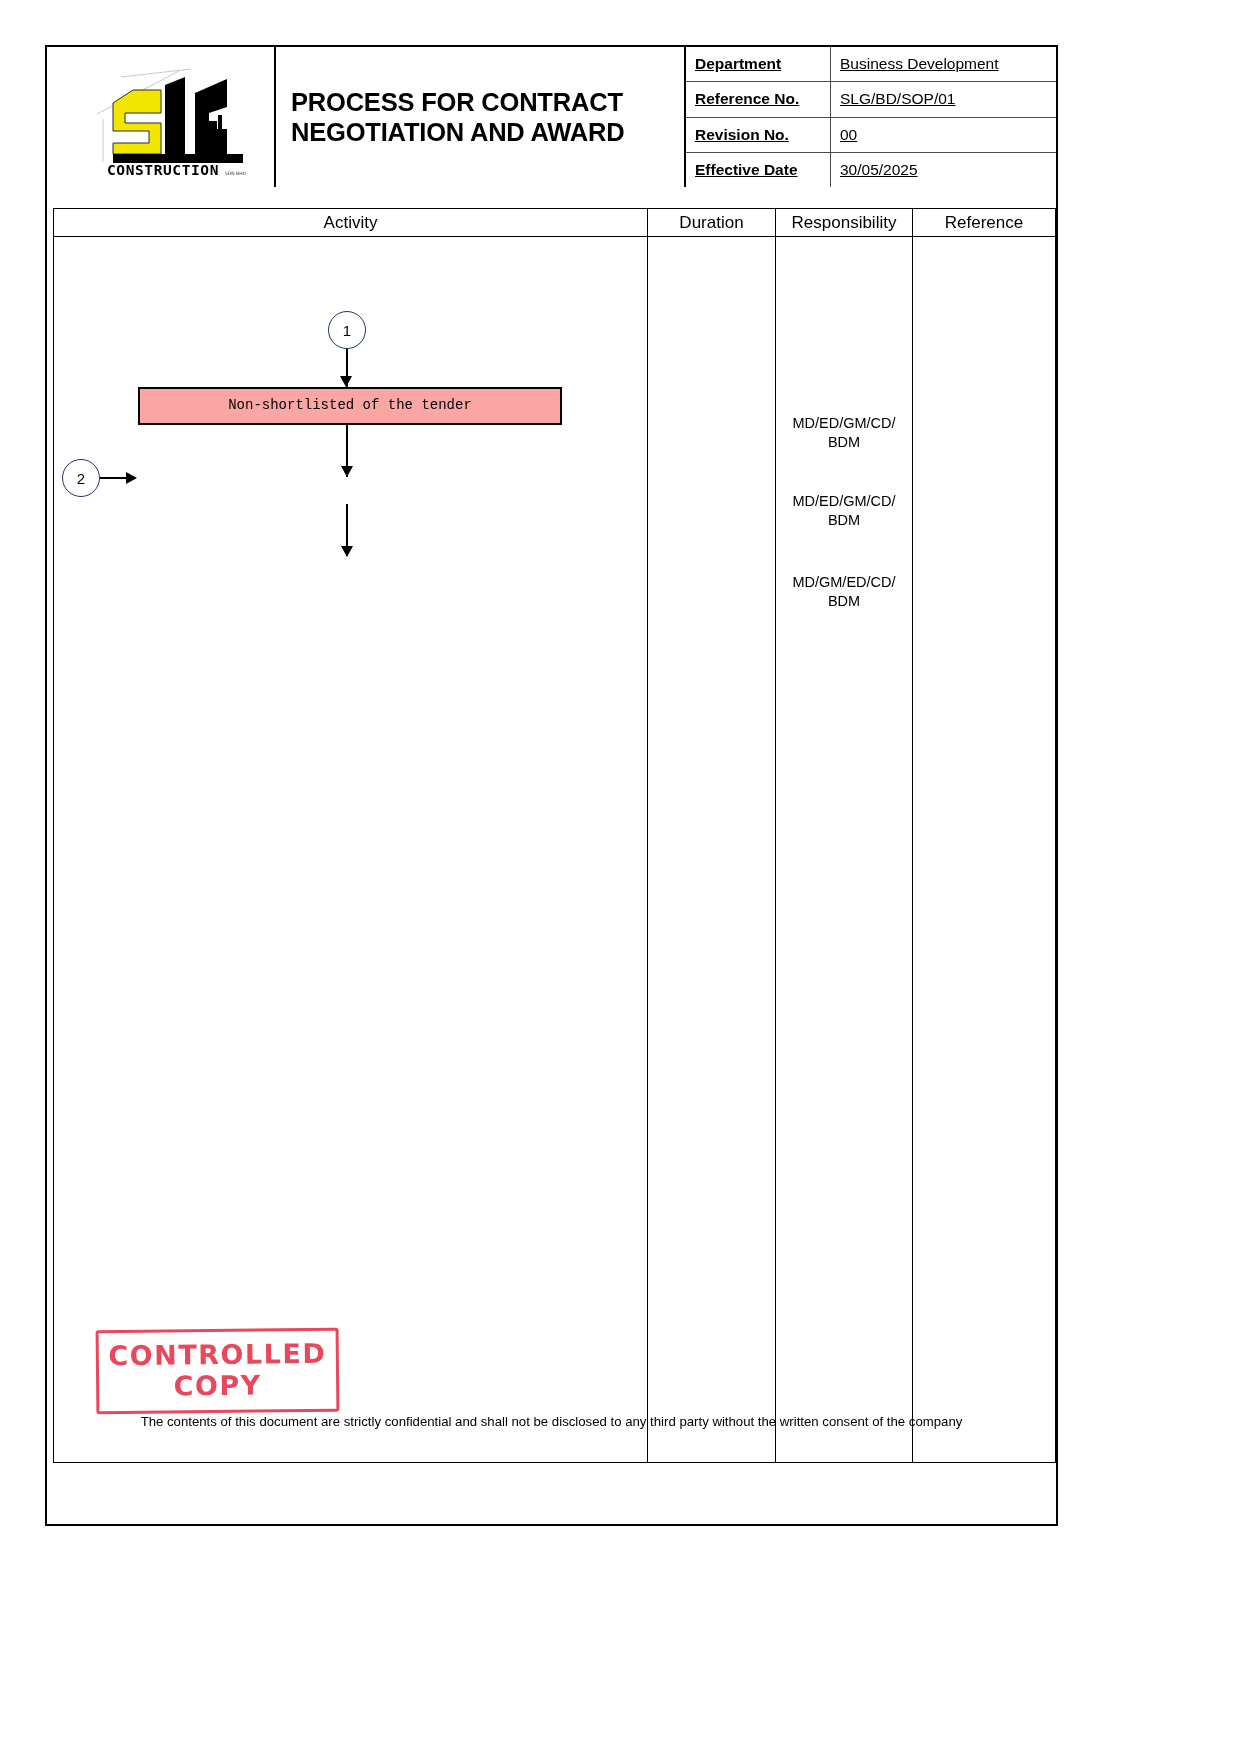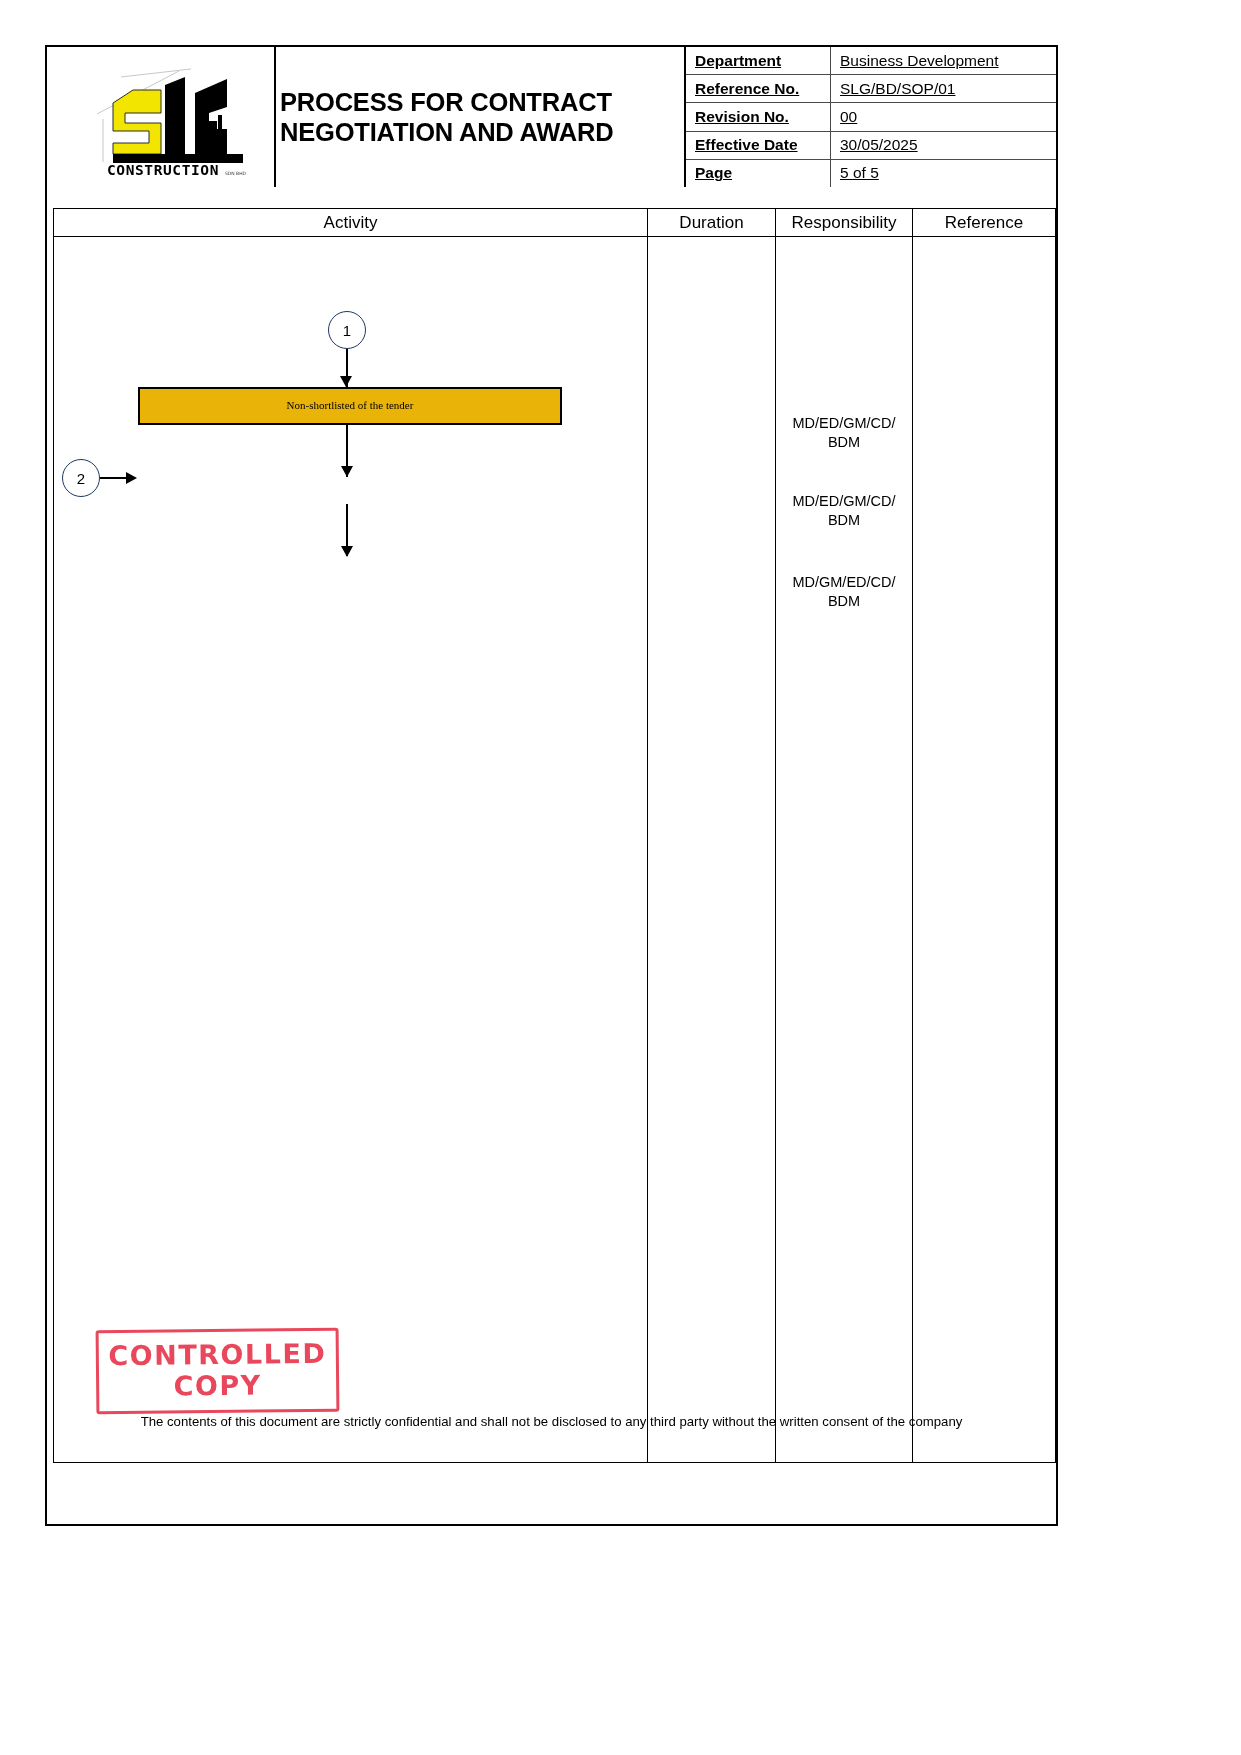--- a/index.html
+++ b/index.html
@@ -45,21 +45,21 @@
   .logo-wrap {
     width: 200px;
     height: 120px;
     position: relative;
   }
   .title-cell {
     width: 410px;
     border-right: 2px solid #000;
     display: flex;
     align-items: center;
-    padding-left: 4px;
+    padding-left: 15px;
     padding-right: 4px;
   }
   .doc-title {
     font-size: 25.5px;
     font-weight: bold;
     line-height: 1.18;
     letter-spacing: -0.2px;
     font-family: "Liberation Sans", sans-serif;
   }
   .meta-cell {
@@ -127,28 +127,28 @@
   }
 
   
   .flow {
     position: absolute;
     left: 0; top: 0; right: 0; bottom: 0;
   }
   .proc-box {
     position: absolute;
     border: 2px solid #000;
-    background: #eab308;
+    background: #fca5a5;
     display: flex;
     align-items: center;
     justify-content: center;
     text-align: center;
-    font-size: 11px;
+    font-size: 14px;
     line-height: 1.25;
-    font-family: Liberation Serif, serif;
+    font-family: Liberation Mono, monospace;
   }
   .conn-circle {
     position: absolute;
     border: 1.7px solid #1f3864;
     border-radius: 50%;
     background: #fff;
     display: flex;
     align-items: center;
     justify-content: center;
     font-size: 15px;
@@ -275,24 +275,20 @@
       <div class="meta-label">Reference No.</div>
       <div class="meta-value">SLG/BD/SOP/01</div>
     </div>
     <div class="meta-row">
       <div class="meta-label">Revision No.</div>
       <div class="meta-value">00</div>
     </div>
     <div class="meta-row">
       <div class="meta-label">Effective Date</div>
       <div class="meta-value">30/05/2025</div>
-    </div>
-    <div class="meta-row">
-      <div class="meta-label">Page</div>
-      <div class="meta-value">5 of 5</div>
     </div>
   </div>
 </div>
 
 <div class="table-block">
 
   <div class="col-head-row">
     <div class="c-activity col-head-cell">Activity</div>
     <div class="c-duration col-head-cell">Duration</div>
     <div class="c-resp col-head-cell">Responsibility</div>

